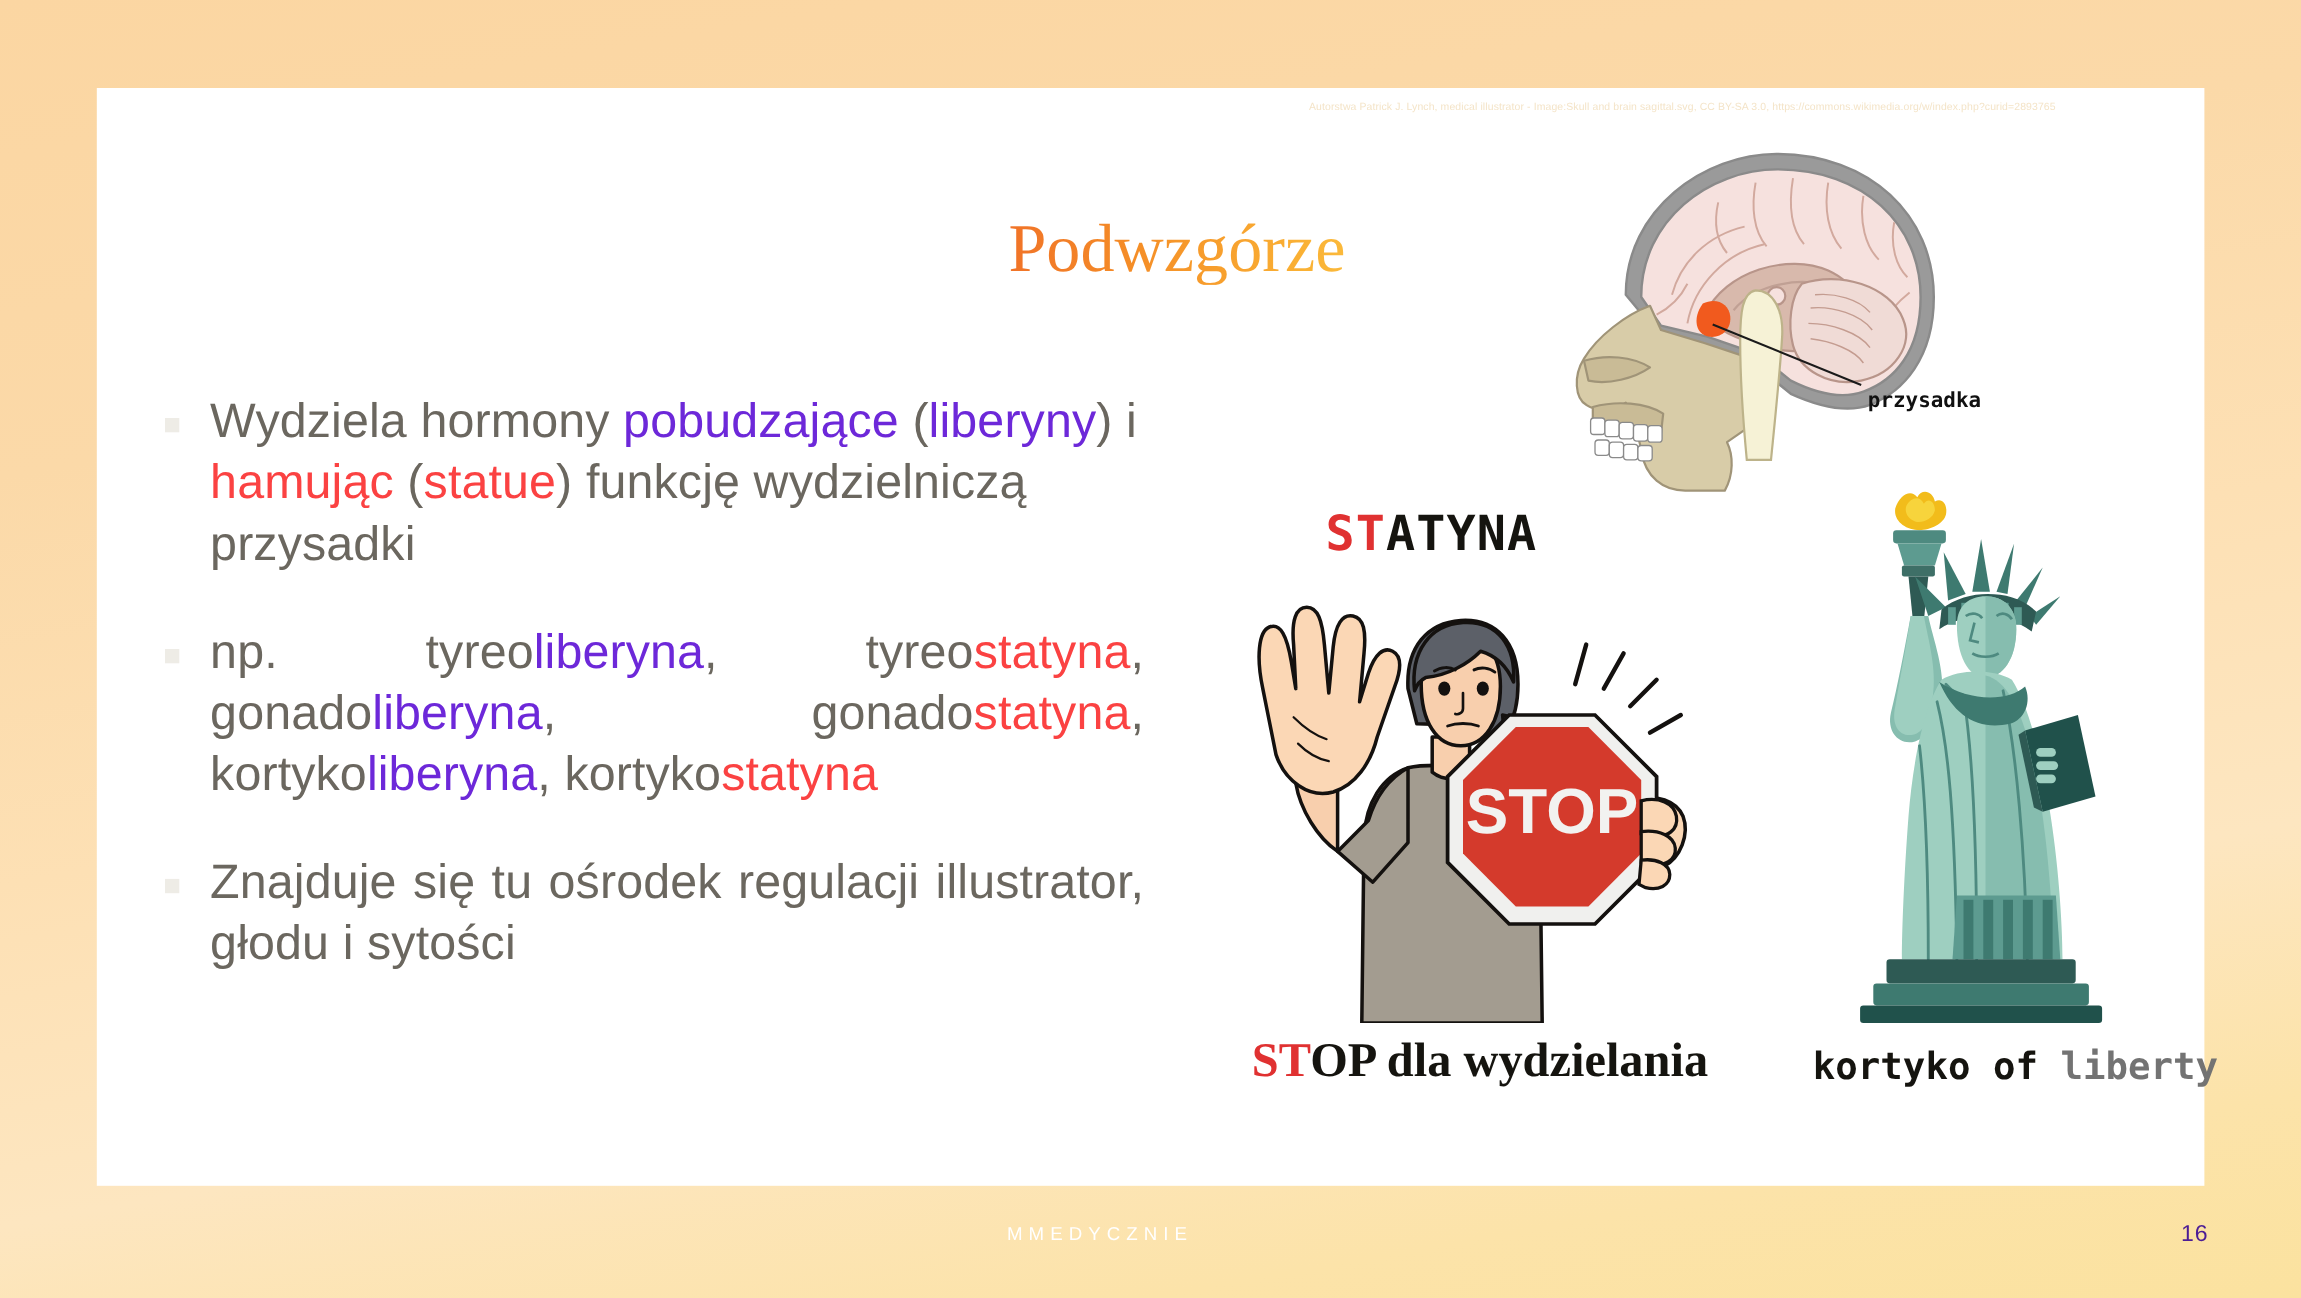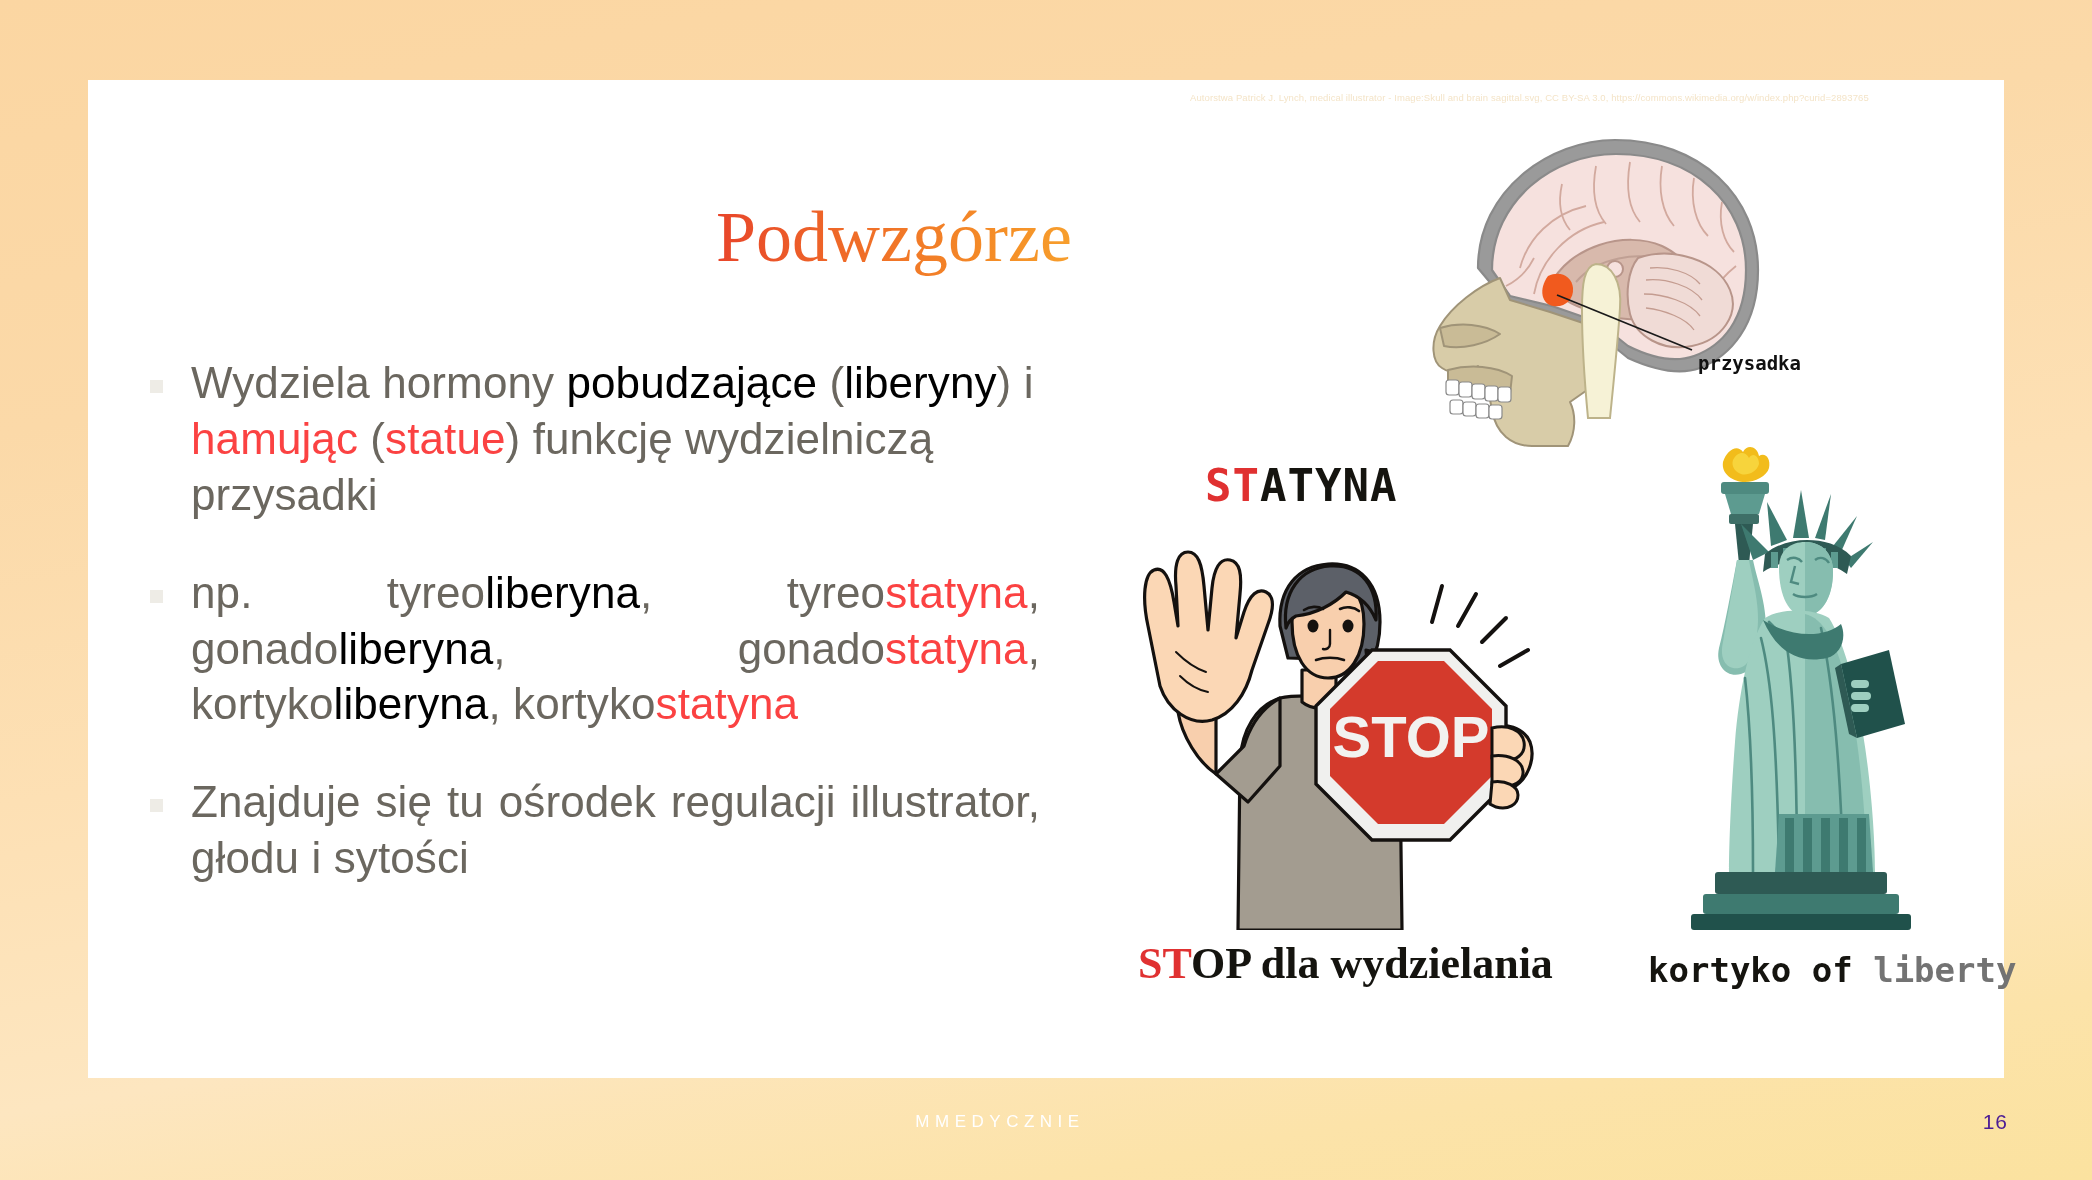--- a/index.html
+++ b/index.html
@@ -18,23 +18,24 @@
 
   
   #attribution{
     position:absolute;left:1190px;top:92px;width:800px;
     font-size:9.5px;letter-spacing:.1px;color:#f4e4c8;
     white-space:nowrap;overflow:hidden;
   }
 
   
   #slide-title{
-    position:absolute;left:716px;top:152px;width:640px;
+    position:absolute;left:750px;top:152px;width:640px;
+    text-align:center;
     font-family:"Liberation Serif","DejaVu Serif",serif;
-    font-size:72px;line-height:1.05;font-weight:400;
+    font-size:62px;line-height:1.05;font-weight:400;
     background:linear-gradient(90deg,#e8452a 0%,#ef6a28 20%,#f58f27 45%,#fab134 68%,#fdc948 85%,#fed45a 100%);
     -webkit-background-clip:text;background-clip:text;
     -webkit-text-fill-color:transparent;color:transparent;
     white-space:nowrap;
   }
 
   
   #bullet-list{
     position:absolute;left:150px;top:355px;width:890px;
   }
@@ -42,21 +43,21 @@
   .bullet-marker{
     flex:0 0 auto;width:13px;height:13px;background:#eeece6;
     margin-top:25px;margin-right:28px;
   }
   .bullet-text{
     flex:1 1 auto;
     font-size:44px;line-height:1.27;color:#6b675f;
     letter-spacing:.1px;
   }
   .bullet-text.justify{text-align:justify;}
-  .green{color:#000000;margin-top:14px;}
+  .green{color:#6d28d9;margin-top:14px;}
   .red{color:#fb4242;}
 
   
   #skull-figure{position:absolute;left:1400px;top:118px;width:400px;height:330px;}
   #statyna-heading{
     position:absolute;left:1205px;top:460px;
     font-family:"DejaVu Sans Mono",monospace;
     font-size:44px;font-weight:700;letter-spacing:1px;
     color:#15140f;
   }

